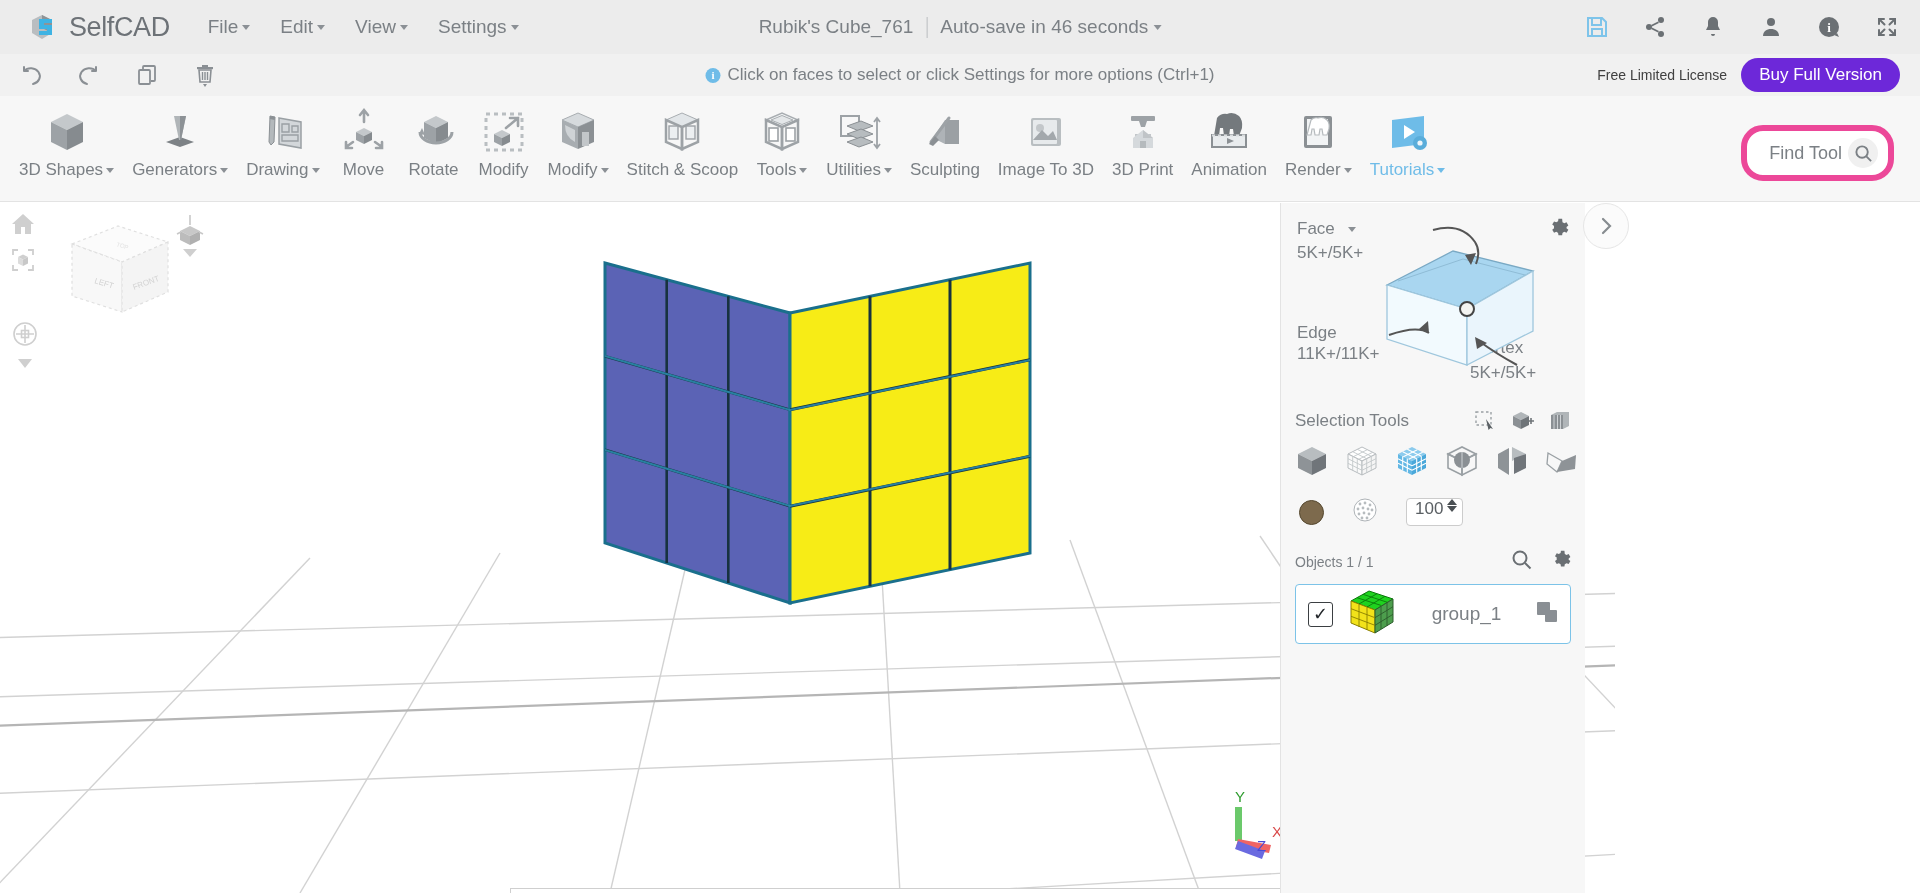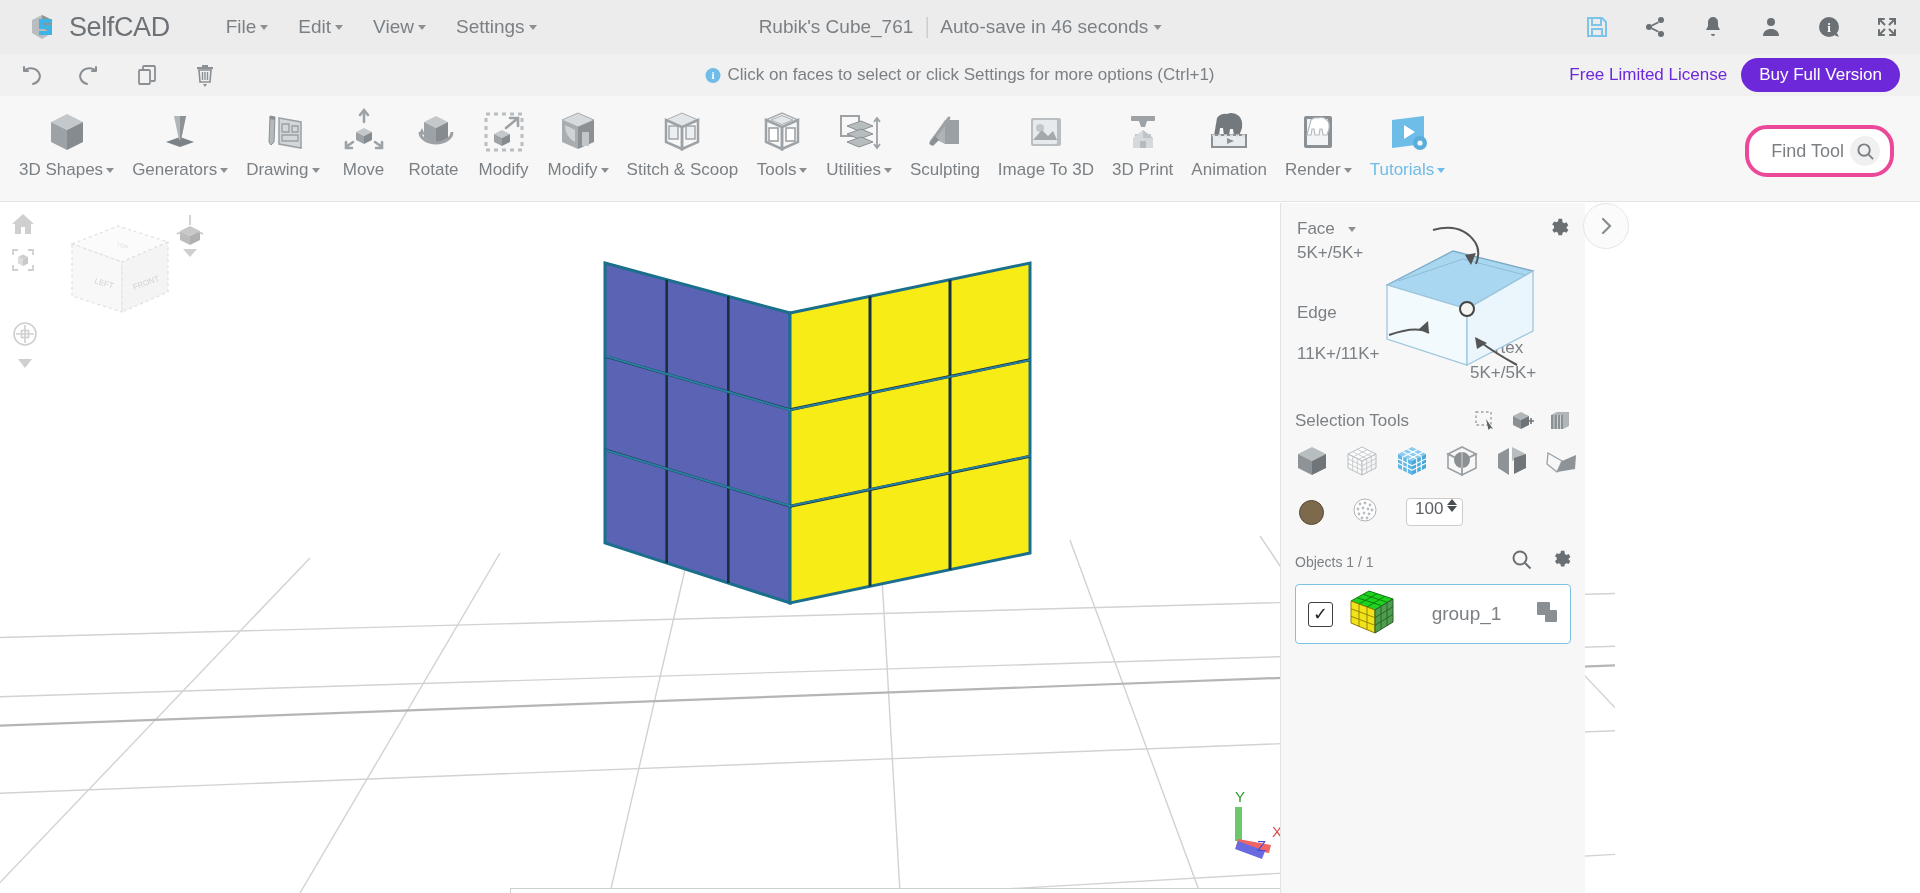--- a/index.html
+++ b/index.html
@@ -13,21 +13,21 @@
 
   
   .menubar {
     position: absolute; top: 0; left: 0; width: 1920px; height: 54px;
     background: #ececec;
     display: flex; align-items: center;
   }
   .logo-wrap { display: flex; align-items: center; padding-left: 28px; gap: 9px; }
   .logo-mark { width: 32px; height: 32px; position: relative; }
   .logo-text { font-size: 27px; color: #6d7277; letter-spacing: -0.4px; font-weight: 400; }
-  .menu-items { display: flex; align-items: center; margin-left: 56px; gap: 30px; justify-content: center; }
+  .menu-items { display: flex; align-items: center; margin-left: 38px; gap: 30px; justify-content: center; }
   .menu-item {
     font-size: 19px; color: #7b8085; cursor: pointer;
     display: flex; align-items: center; gap: 4px;
   }
   .caret { width: 0; height: 0; border-left: 4.5px solid transparent;
            border-right: 4.5px solid transparent; border-top: 5.5px solid #8b9095; }
   .title-center {
     position: absolute; left: 50%; transform: translateX(-50%);
     display: flex; align-items: center; gap: 13px;
     font-size: 19px; color: #7b8085; white-space: nowrap;
@@ -55,21 +55,21 @@
     font-size: 17px; color: #7b8085; white-space: nowrap;
   }
   .info-dot {
     width: 15px; height: 15px; border-radius: 50%; background: #6fbce8;
     color: #fff; font-size: 11px; font-weight: bold; line-height: 15px;
     text-align: center; font-family: "Liberation Serif", serif;
   }
   .license {
     position: absolute; right: 20px; display: flex; align-items: center; gap: 14px;
   }
-  .license-text { font-size: 17px; color: #6d28d9; white-space: nowrap; }
+  .license-text { font-size: 14px; color: #404040; white-space: nowrap; }
   .buy-btn {
     background: #6d28d9; color: #fff; font-size: 17px;
     padding: 7px 18px; border-radius: 18px; border: none; cursor: pointer;
     white-space: nowrap;
   }
 
   
   .toolbar {
     position: absolute; top: 96px; left: 0; width: 1920px; height: 106px;
     background: #f7f7f7; border-bottom: 1px solid #e3e3e3;
@@ -82,21 +82,21 @@
   .tool-ico { height: 56px; display: flex; align-items: center; justify-content: center; }
   .tool-lbl {
     font-size: 17px; color: #7b8085; white-space: nowrap;
     display: flex; align-items: center; gap: 3px;
   }
   .tool.accent .tool-lbl { color: #6fbce8; }
   .tool.accent .caret { border-top-color: #6fbce8; }
   .findtool {
     position: absolute; right: 26px; top: 29px;
     display: flex; align-items: center; gap: 6px;
-    border: 4px solid #ec4899; border-radius: 22px; background: #fff;
+    border: 6px solid #ec4899; border-radius: 22px; background: #fff;
     padding: 7px 10px 7px 22px; cursor: pointer;
   }
   .findtool-lbl { font-size: 18px; color: #7b8085; }
   .findtool-circ { width: 30px; height: 30px; border-radius: 50%; background: #f0f0f0;
                    display:flex; align-items:center; justify-content:center; color:#7b8085; }
 
   
   .viewport {
     position: absolute; top: 203px; left: 0; width: 1615px; height: 690px;
     background: #ffffff; overflow: hidden;
@@ -121,21 +121,21 @@
   
   .rightpanel {
     position: absolute; top: 203px; right: 0; width: 305px; height: 690px;
     background: #f7f7f7; border-left: 1px solid #e3e3e3;
     padding: 8px 14px;
   }
   .sel-head { position: relative; height: 200px; }
   .face-lbl { position: absolute; top: 8px; left: 2px; font-size: 17px; color: #7b8085;
               display: flex; align-items: center; gap: 13px; }
   .face-cnt { position: absolute; top: 32px; left: 2px; font-size: 17px; color: #7b8085; }
-  .edge-lbl { position: absolute; top: 92px; left: 2px; font-size: 17px; color: #7b8085; }
+  .edge-lbl { position: absolute; top: 112px; left: 2px; font-size: 17px; color: #7b8085; }
   .edge-cnt { position: absolute; top: 133px; left: 2px; font-size: 17px; color: #7b8085; }
   .vert-lbl { position: absolute; top: 127px; left: 180px; font-size: 17px; color: #7b8085; }
   .vert-cnt { position: absolute; top: 152px; left: 175px; font-size: 17px; color: #7b8085; }
   .gear-tr { position: absolute; top: 6px; right: 2px; color: #6a6f73; cursor: pointer; }
   .diagram { position: absolute; top: 2px; left: 50px; }
 
   .seltools-row {
     display: flex; align-items: center; justify-content: space-between; margin-top: 0px;
   }
   .seltools-lbl { font-size: 17px; color: #7b8085; }

